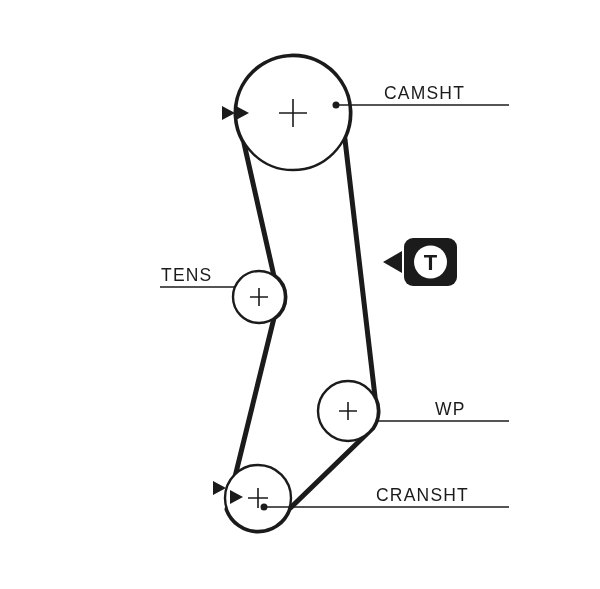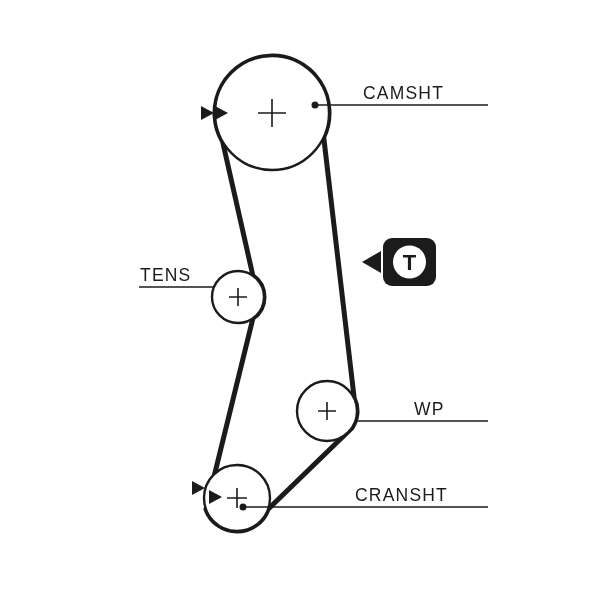--- a/index.html
+++ b/index.html
@@ -7,20 +7,21 @@
     padding: 0;
     background: #ffffff;
     font-family: "Liberation Sans", sans-serif;
   }
   .canvas {
     position: relative;
     width: 488px;
     height: 589px;
     background: #ffffff;
     overflow: hidden;
+    margin-left: 21px;
   }
   svg { display: block; }
   .belt {
     fill: none;
     stroke: #1b1b1b;
     stroke-width: 5;
     stroke-linejoin: round;
   }
   .pulley {
     fill: #ffffff;

